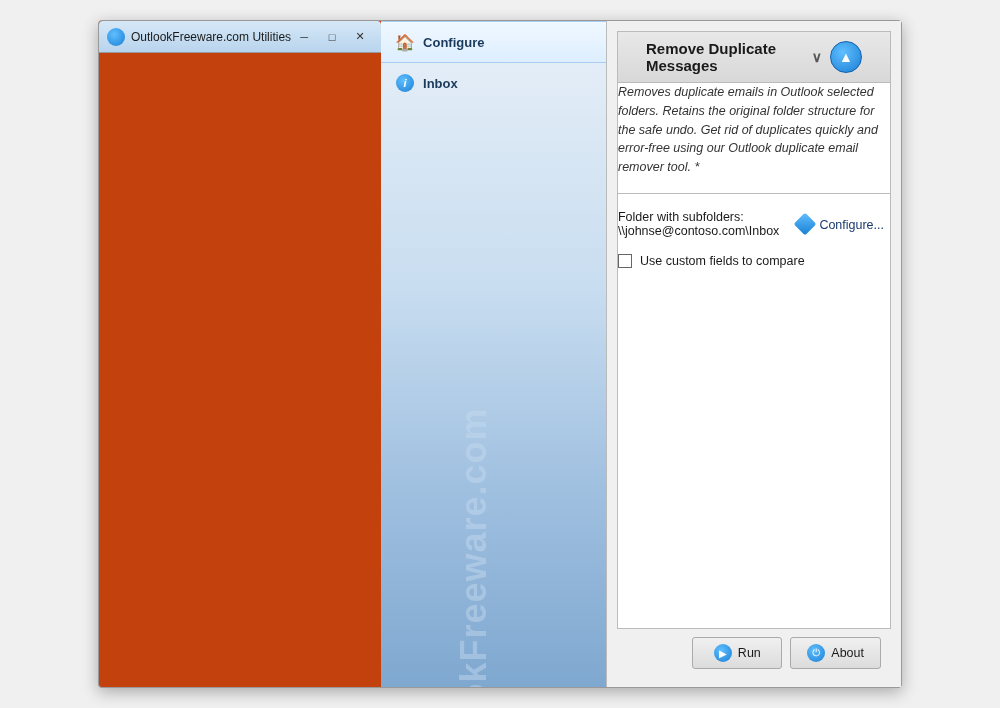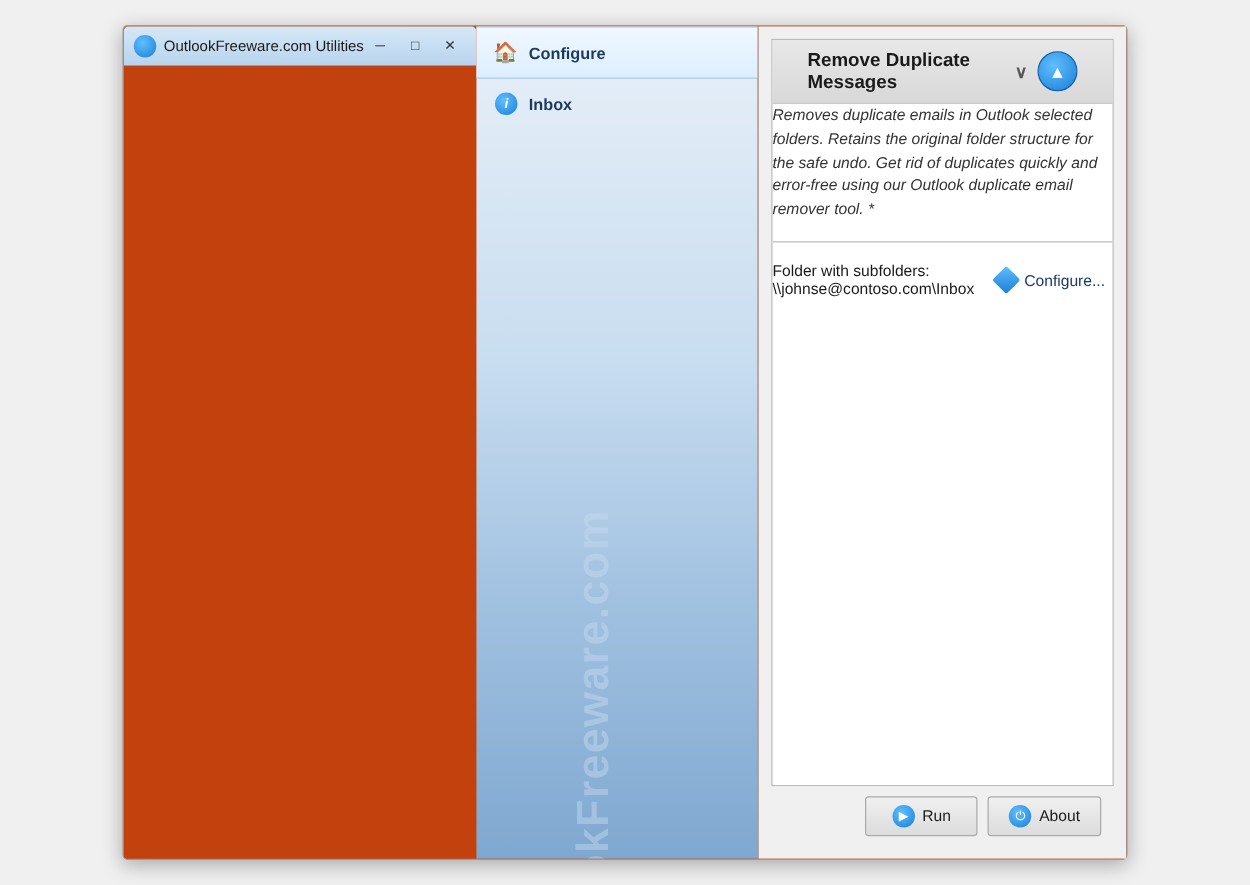--- a/index.html
+++ b/index.html
@@ -393,20 +393,24 @@
           <hr class="divider">
 
           <div class="folder-row">
             <span class="folder-label">Folder with subfolders: \\johnse@contoso.com\Inbox</span>
             <button class="configure-btn">
               <div class="diamond-icon"></div>
               <span>Configure...</span>
             </button>
           </div>
 
+          <div class="checkbox-row">
+            <div class="checkbox"></div>
+            <span class="checkbox-label">Use custom fields to compare</span>
+          </div>
 
         </div>
       </div>
 
       <div class="bottom-bar">
         <button class="action-btn">
           <div class="btn-circle-icon">▶</div>
           <span>Run</span>
         </button>
         <button class="action-btn">

